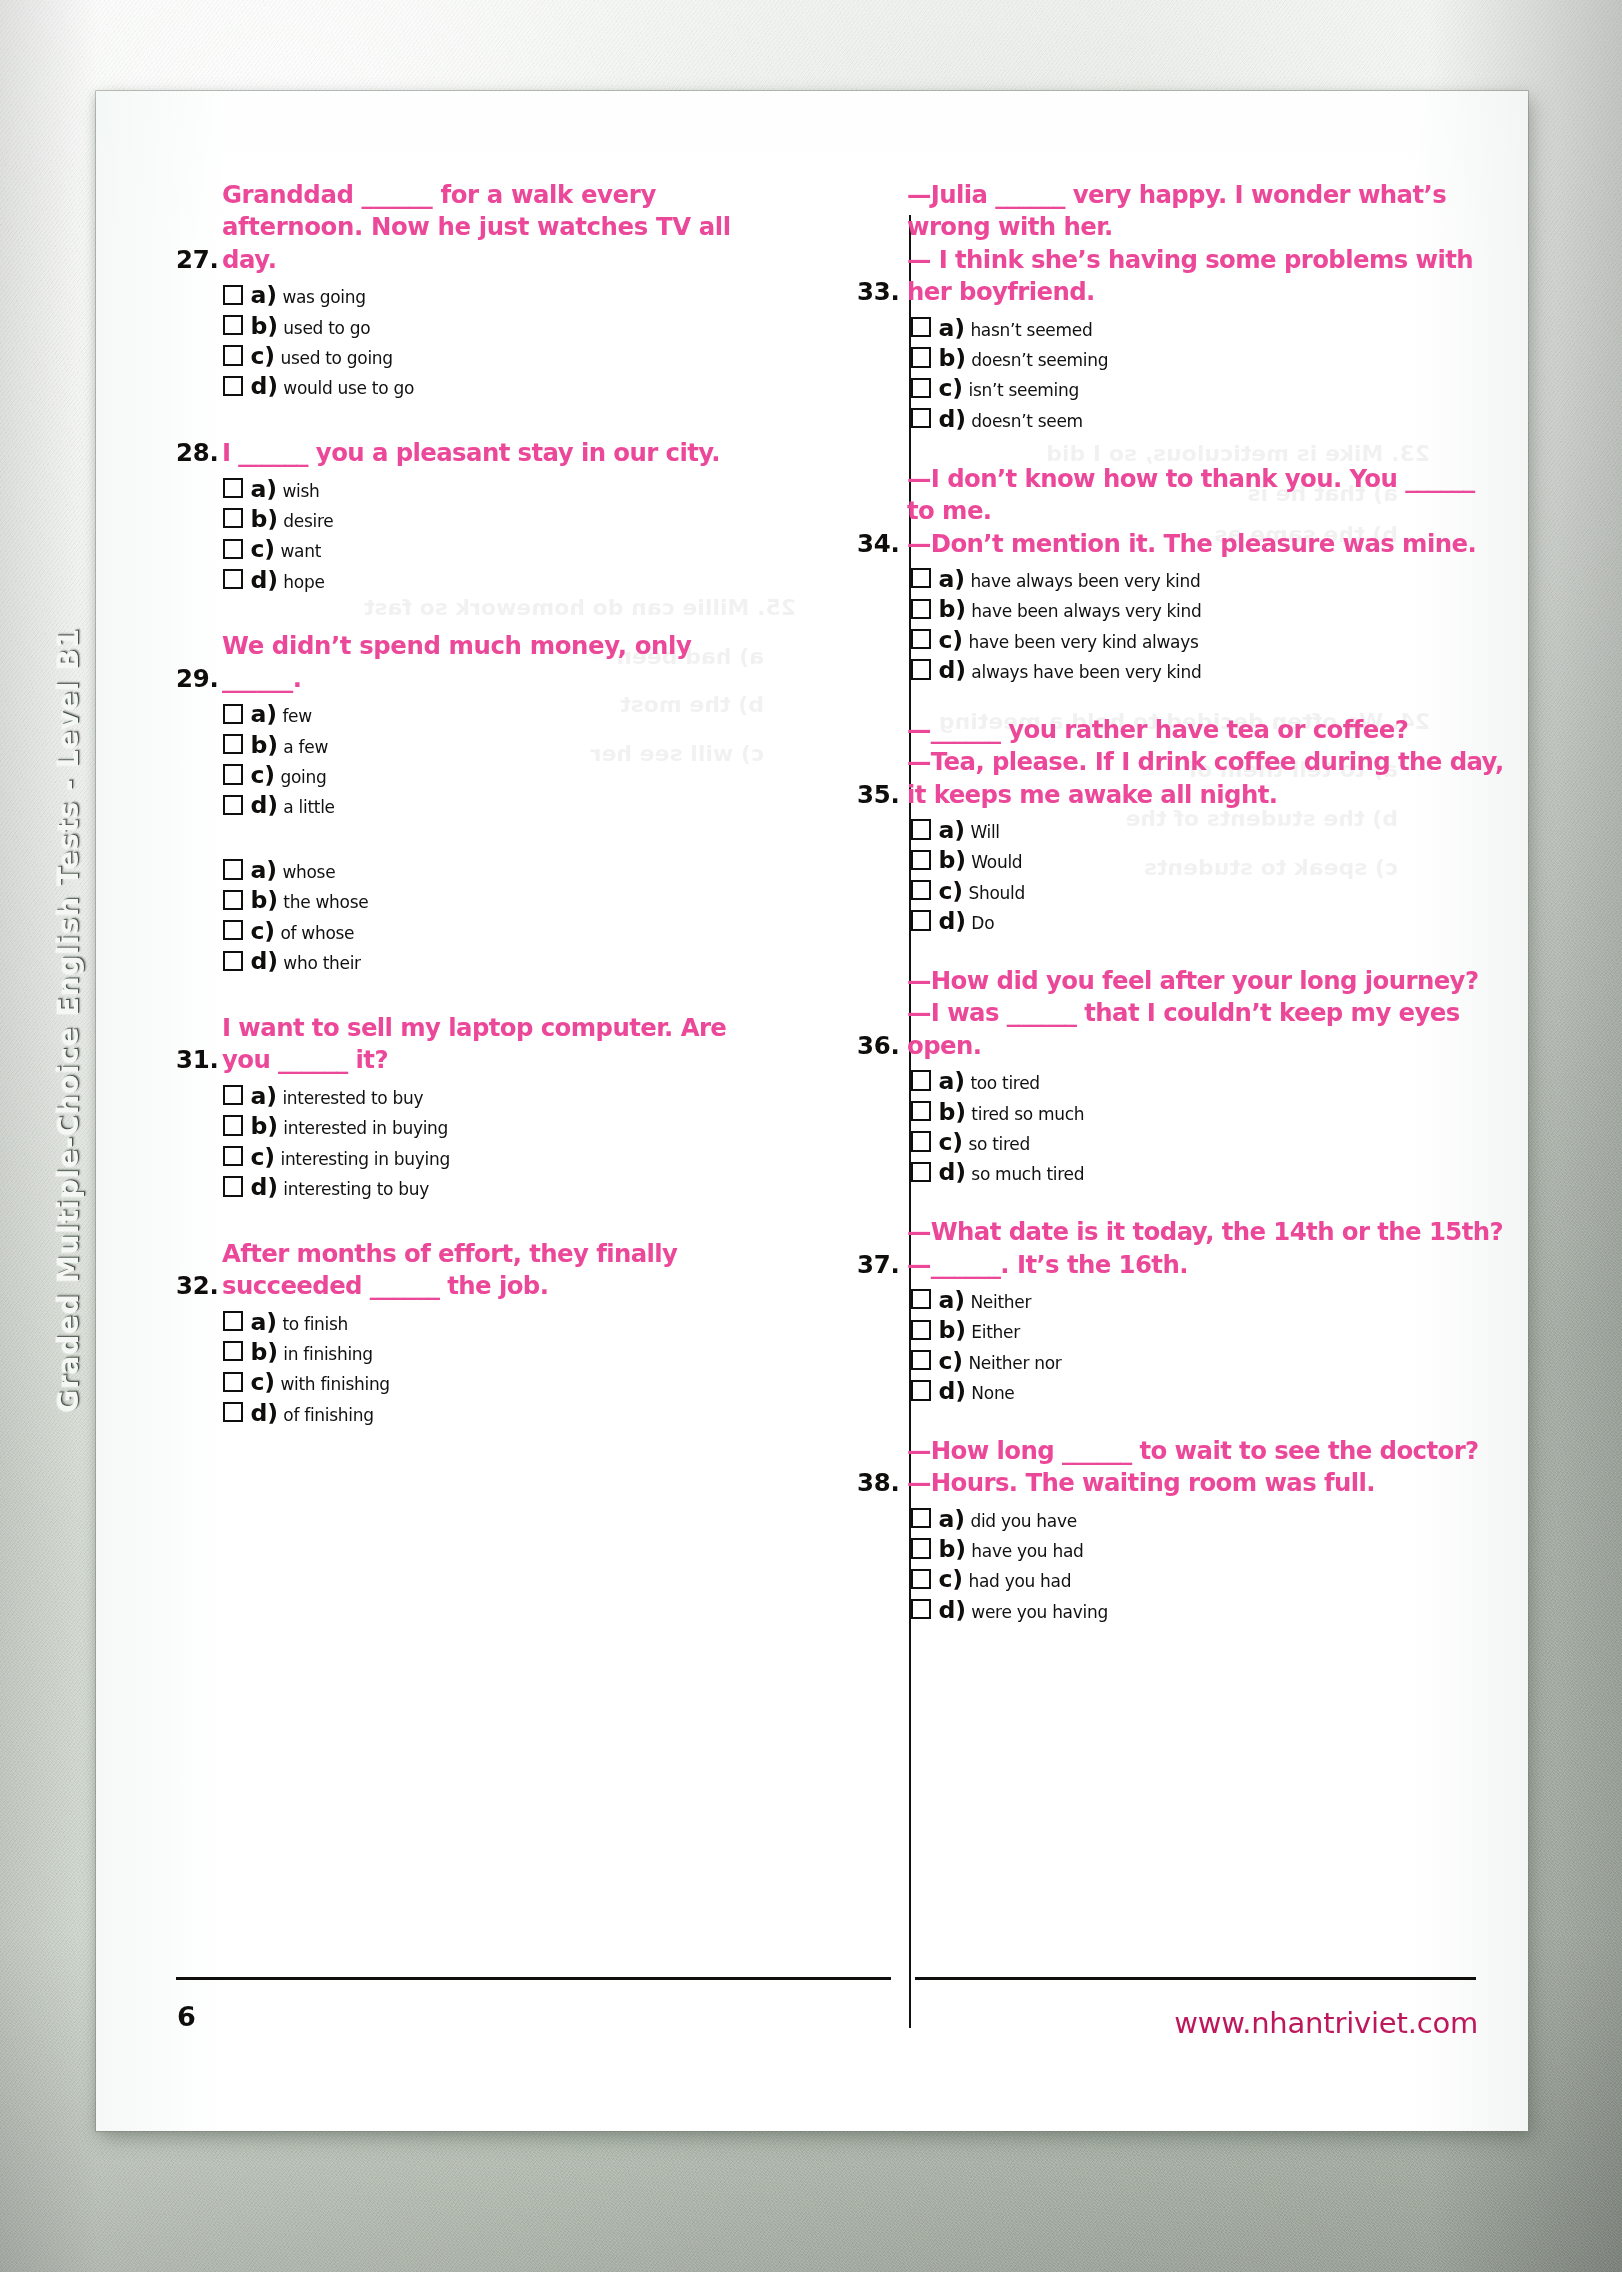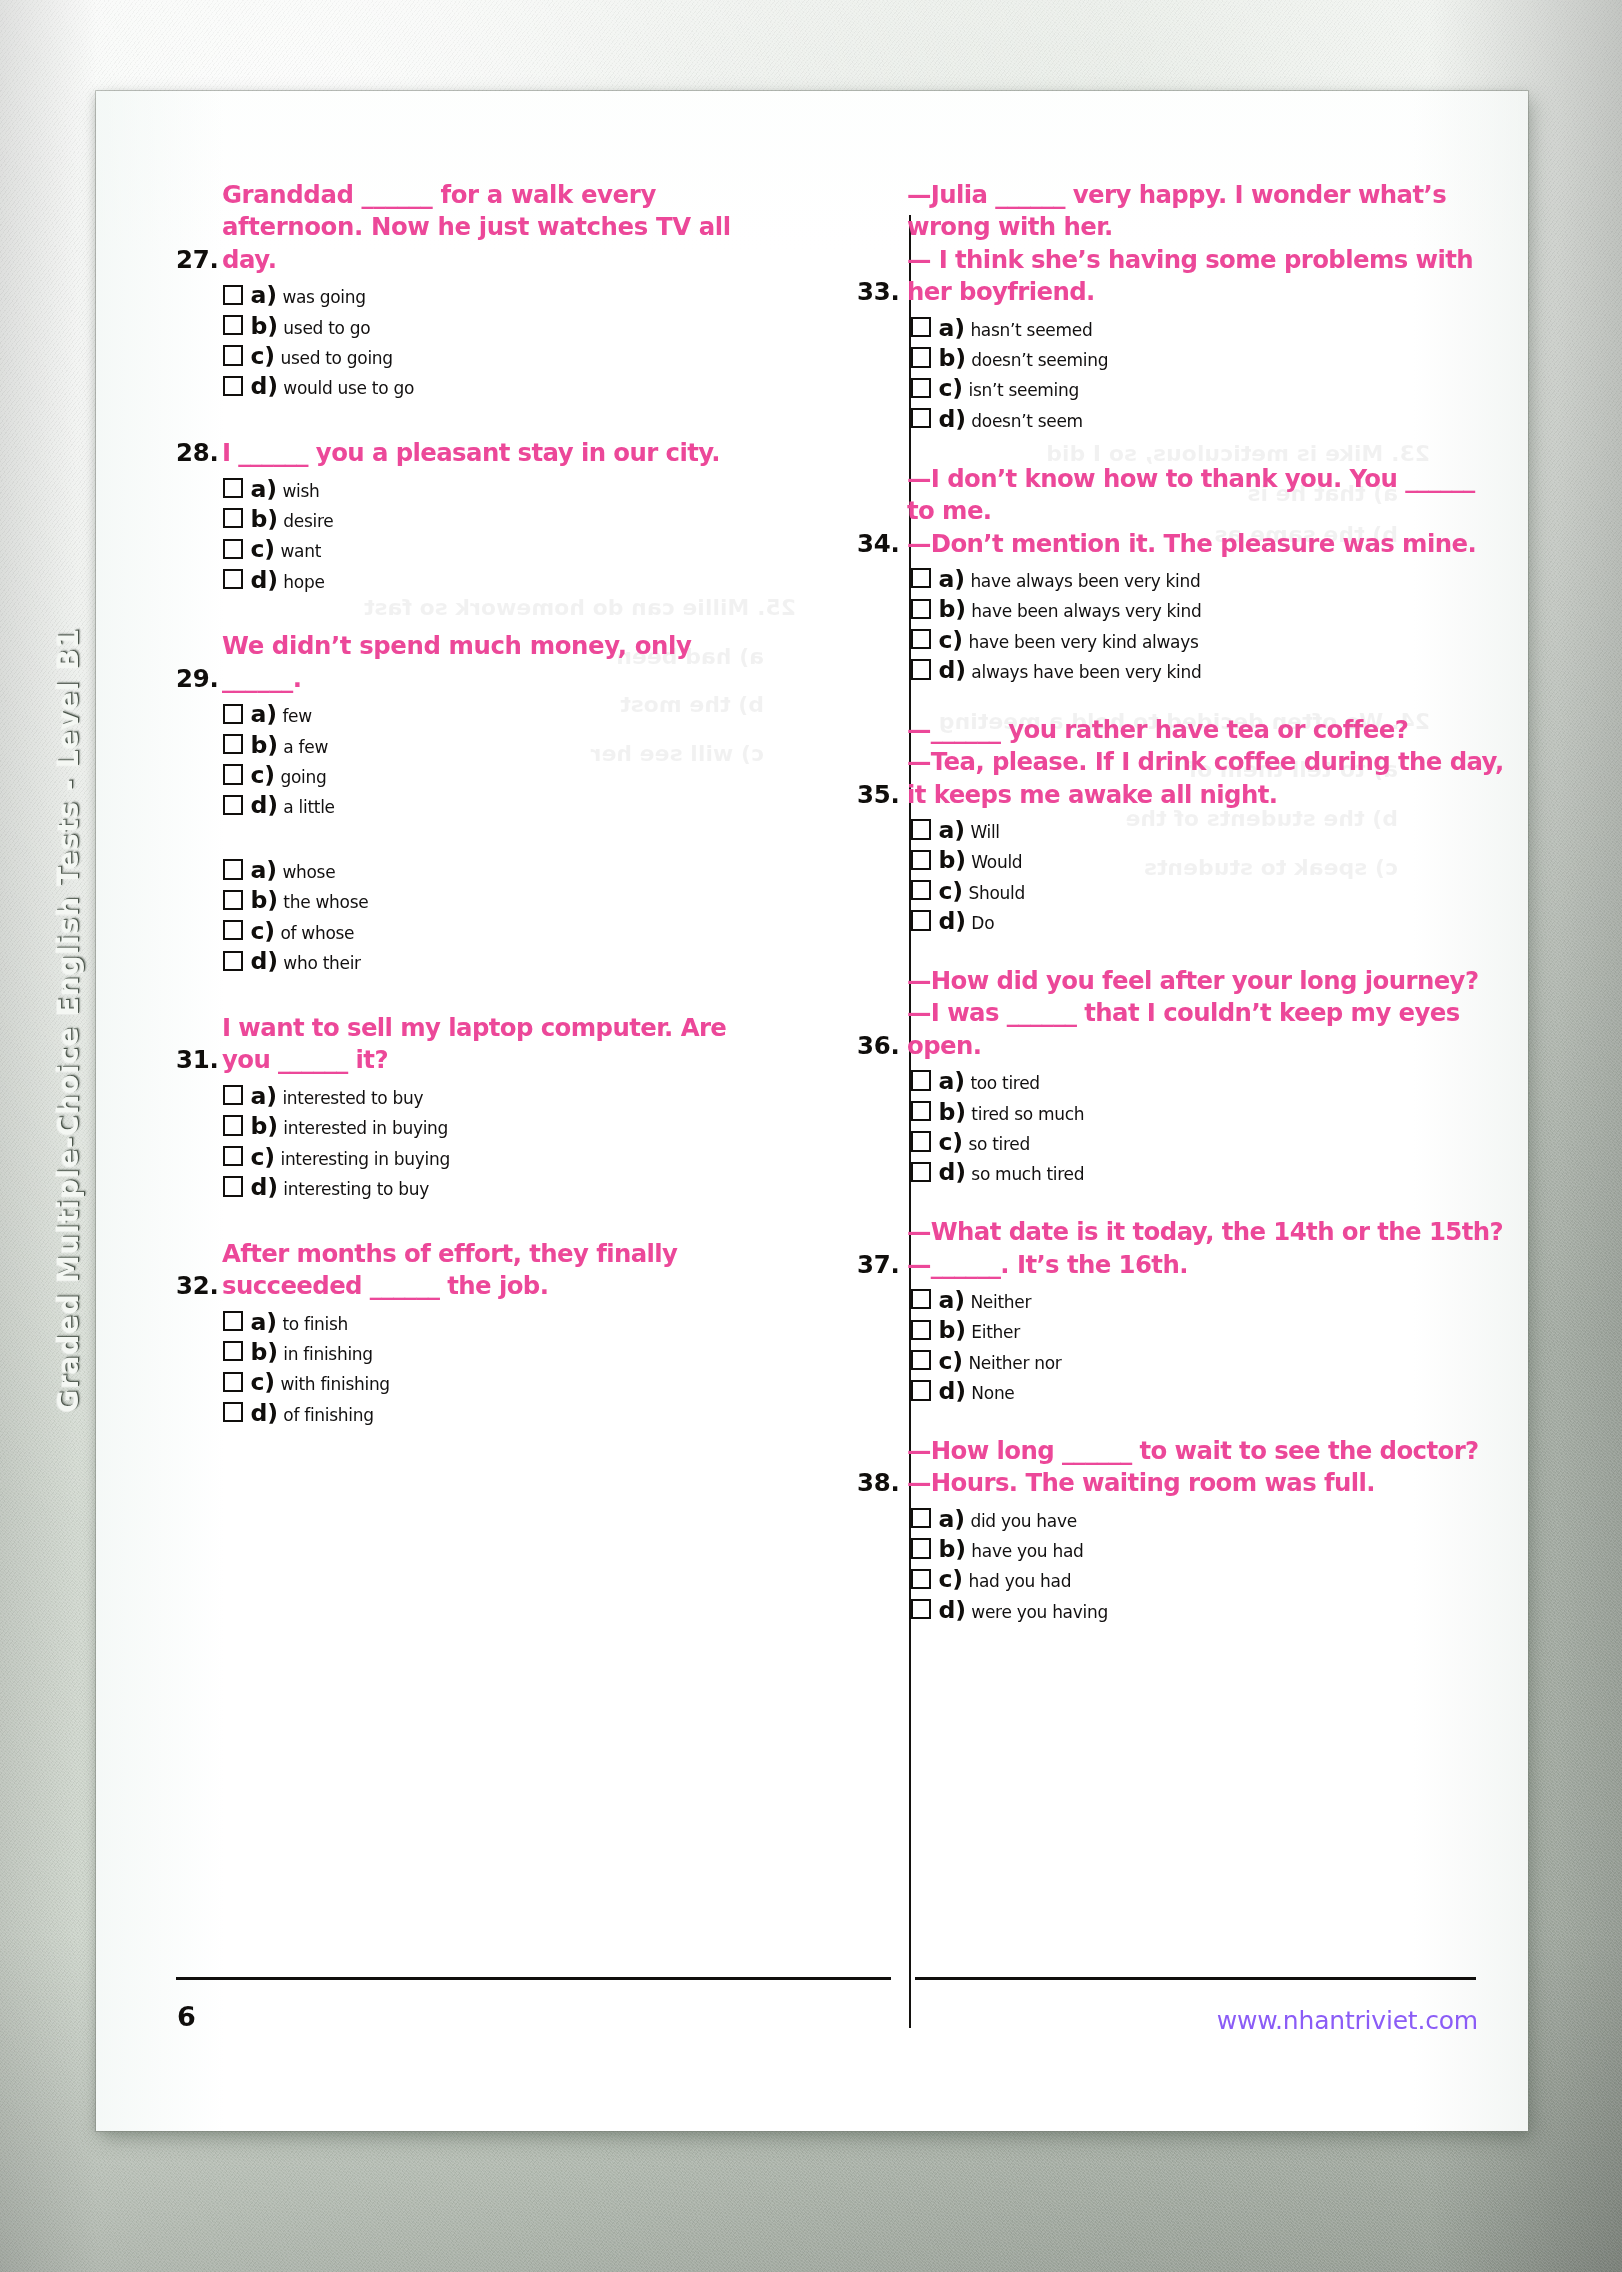--- a/index.html
+++ b/index.html
@@ -218,23 +218,23 @@
     top: 1910px;
     font-size: 27px;
     font-weight: 700;
     color: #100e0c;
     font-family: "DejaVu Sans", sans-serif;
   }
   #website-url {
     position: absolute;
     right: 50px;
     top: 1915px;
-    font-size: 25px;
+    font-size: 29px;
     font-weight: 400;
-    color: #8b5cf6;
+    color: #be185d;
     font-family: "DejaVu Sans", sans-serif;
     letter-spacing: -0.2px;
   }
 
   
   #bleed-through {
     position: absolute;
     inset: 0;
     pointer-events: none;
     opacity: .055;

